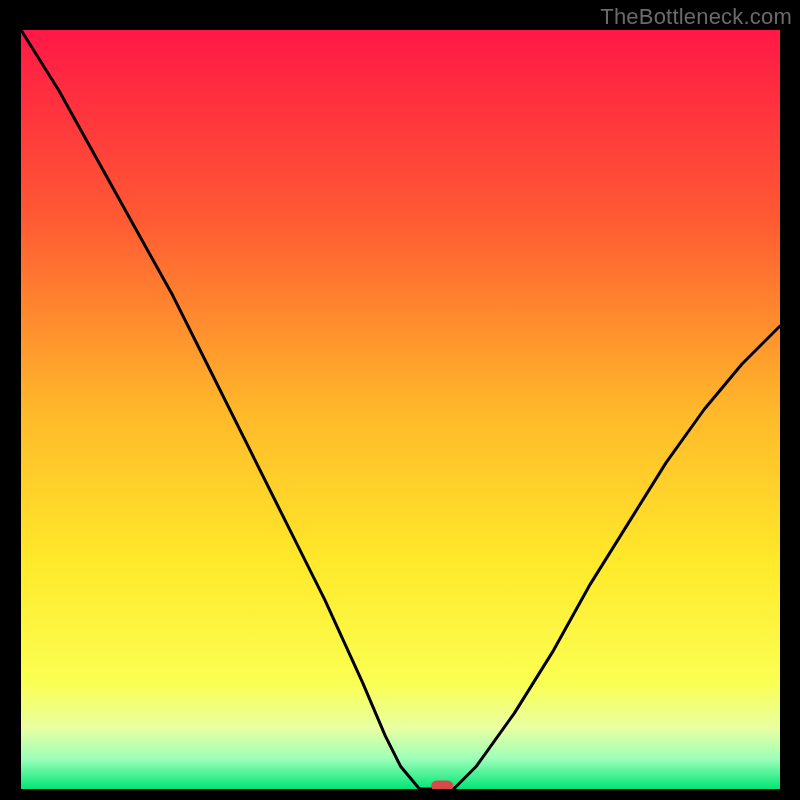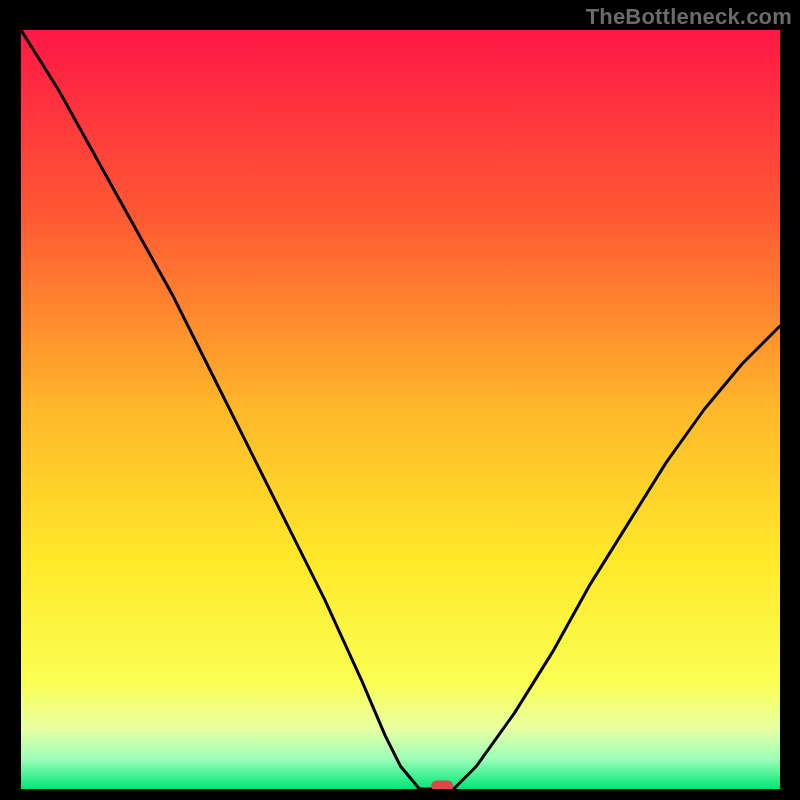--- a/index.html
+++ b/index.html
@@ -9,21 +9,21 @@
     width: 800px;
     height: 800px;
     background: #000;
   }
   .watermark {
     position: absolute;
     top: 4px;
     right: 8px;
     font-family: Arial, Helvetica, sans-serif;
     font-size: 22px;
-    font-weight: 700;
+    font-weight: 400;
     color: #6a6a6a;
     letter-spacing: 0.2px;
   }
   .plot {
     position: absolute;
     left: 21px;
     top: 30px;
     width: 759px;
     height: 759px;
   }

